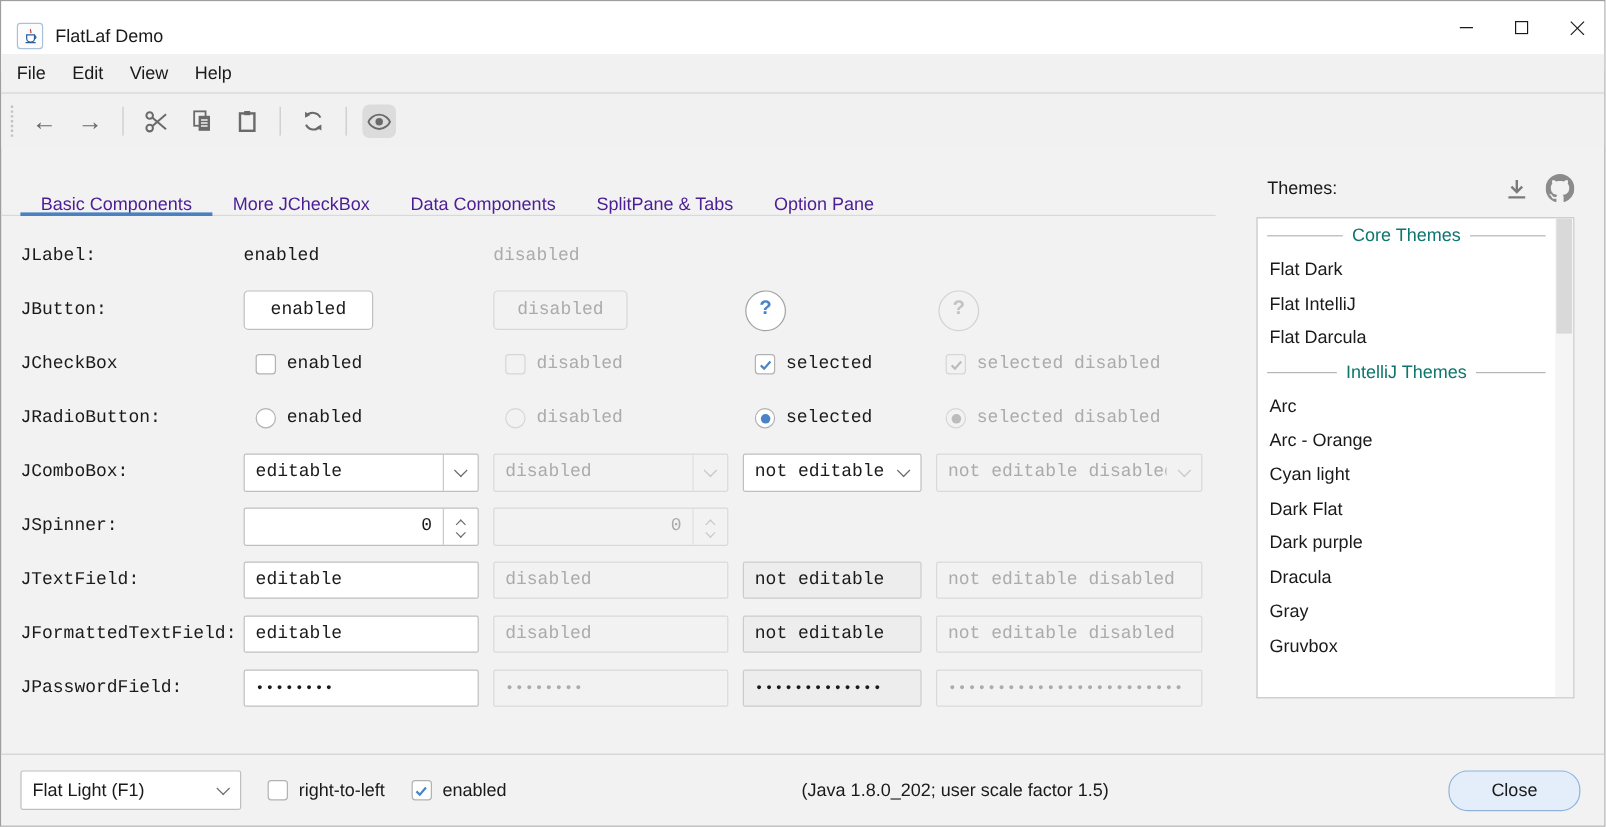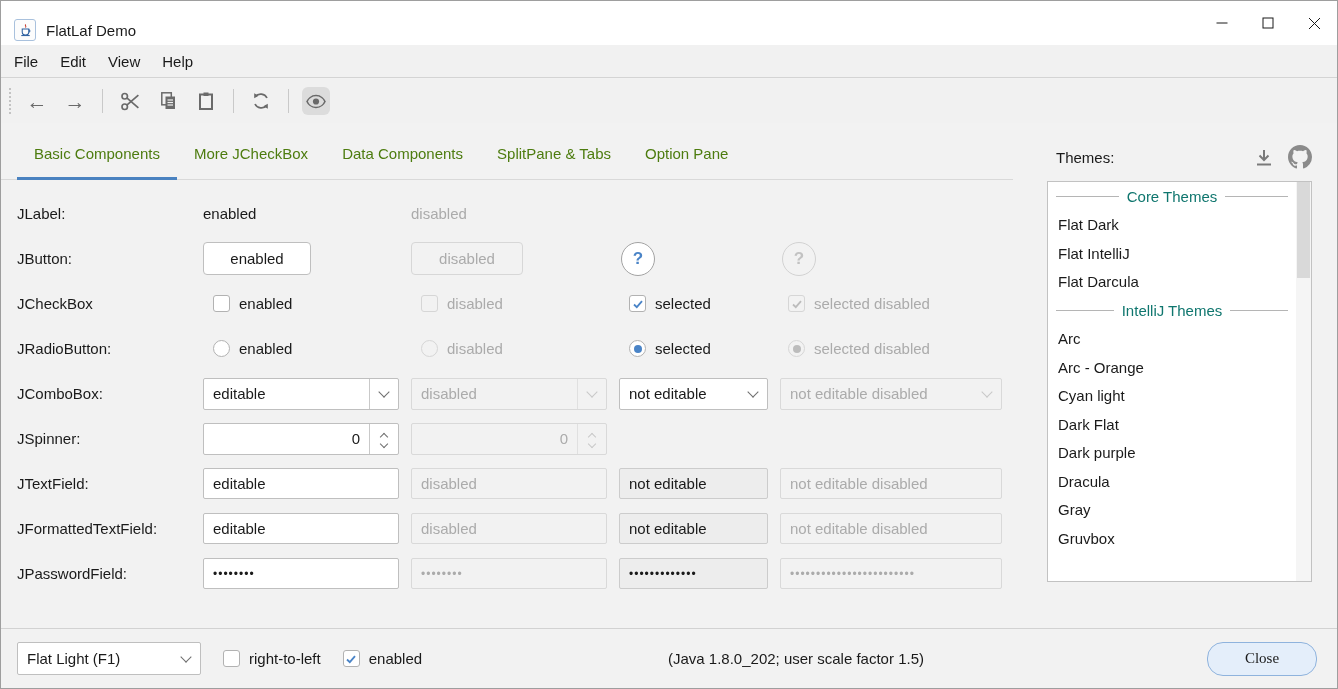--- a/index.html
+++ b/index.html
@@ -21,25 +21,25 @@
   .toolbar { position:absolute; top:78px; left:0; right:0; height:44px; background:#f1f1f1; display:flex; align-items:center; padding-left:8px; gap:10px; }
   .grip { width:0; height:26px; border-left:2px dotted #c3c3c3; margin-right:2px; }
   .tool-btn { width:28px; height:28px; display:flex; align-items:center; justify-content:center; border-radius:6px; }
   .tool-btn.toggled { background:#dcdcdc; }
   .tool-sep { width:1px; height:24px; background:#c9c9c9; margin:0 3px; }
   .arrow-glyph { font-size:21px; color:#6a6a6a; line-height:1; }
 
   
   .content { position:absolute; top:122px; left:0; right:0; bottom:60px; }
   .tabs-row { position:relative; margin-top:22px; width:1012px; height:35px; border-bottom:1px solid #d9d9d9; display:flex; padding-left:16px; }
-  .tab { position:relative; padding:0 17px; font-size:15px; display:flex; align-items:flex-start; color:#4d7c0f; }
+  .tab { position:relative; padding:0 17px; font-size:15px; display:flex; align-items:flex-end; color:#4c1d95; }
   .tab.selected::after { content:""; position:absolute; left:0; right:0; bottom:-1px; height:3px; background:var(--accent,#4a82c0); }
 
   
-  .rows { margin:17px 0 0 16px; display:flex; flex-direction:column; gap:12px; }
+  .rows { margin:17px 0 0 16px; display:flex; flex-direction:column; gap:12px;font-family:Liberation Mono, monospace; }
   .crow { display:flex; align-items:center; gap:12px; height:33px; }
   .rlabel { width:174px; font-size:15px; flex:none; }
   .cell { flex:none; display:flex; align-items:center; height:100%; }
   .c1 { width:196px; } .c2 { width:196px; } .c3 { width:149px; } .c4 { width:222px; }
   .dis-text { color:#ababab; }
   .plain { font-size:15px; }
 
   .btn { height:33px; border-radius:4px; border:1px solid #bfbfbf; background:#fff; font-size:15px; font-family:inherit; color:#1a1a1a; }
   .btn.w1 { width:108px; } .btn.w2 { width:112px; }
   .btn.disabled { background:transparent; border-color:#d7d7d7; color:#ababab; }
@@ -90,21 +90,21 @@
   .theme-item.selected { background:var(--selection-bg,#d4d4d4); }
   .theme-item.separator { color:#0f766e; gap:8px; padding:0 8px;text-align:right; }
   .theme-item.separator::before, .theme-item.separator::after { content:""; flex:1; border-top:1px solid #b5b5b5; }
   .list-scrollbar { position:absolute; top:181px; left:1295px; width:15px; height:399px; background:#f5f5f5; }
   .list-thumb { position:absolute; top:0; left:1px; right:1px; height:96px; background:#d9d9d9; }
 
   
   .statusbar { position:absolute; left:0; right:0; bottom:0; height:60px; border-top:1px solid #d2d2d2; background:#f2f2f2; display:flex; align-items:center; padding-left:16px; gap:22px; }
   .status-combo { width:184px; height:33px; flex:none; }
   .status-info { position:absolute; left:667px; font-size:15px; }
-  .close-btn { position:absolute; right:20px; width:110px; height:34px; background:#e4eefa; border:1.5px solid #8fb3dd; border-radius:16px; font-size:15px; font-family:Liberation Serif, serif; color:#1a1a1a; }
+  .close-btn { position:absolute; right:20px; width:110px; height:34px; background:#e4eefa; border:1.5px solid #8fb3dd; border-radius:16px; font-size:15px; font-family:Liberation Sans, sans-serif; color:#1a1a1a; }
 
   svg { display:block; }
 </style>
 </head>
 <body>
 
 <div class="window">
 
   <div class="titlebar">
     <span class="app-icon">

